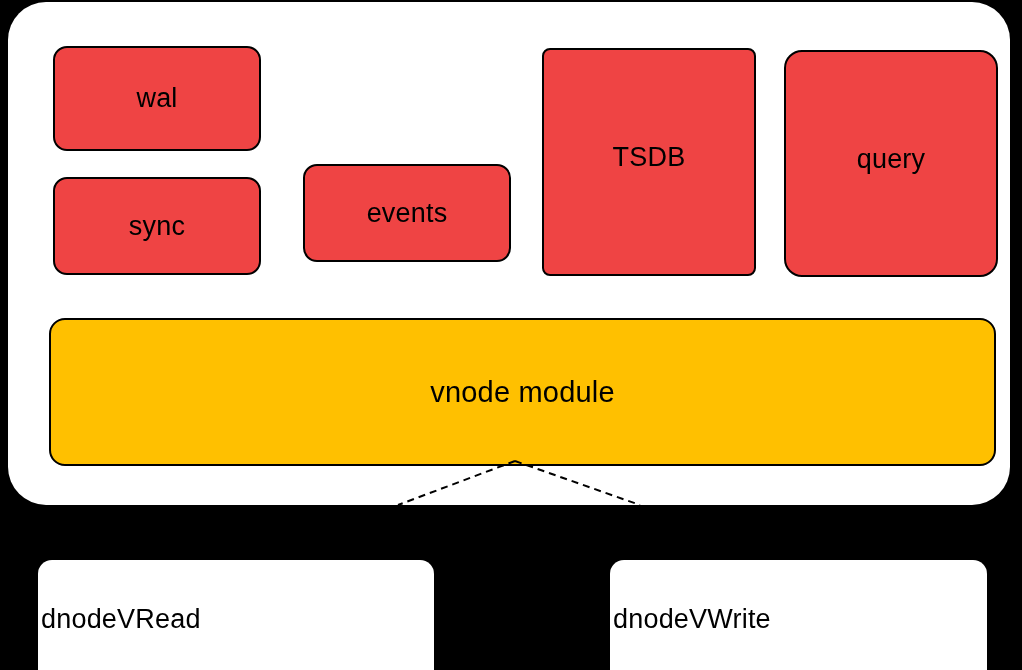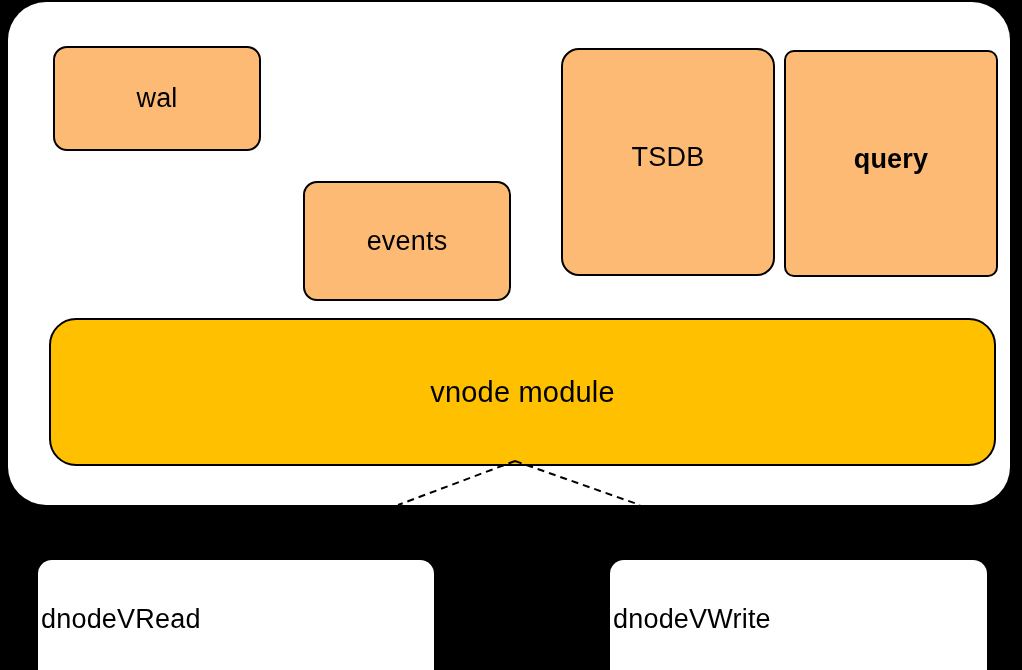--- a/index.html
+++ b/index.html
@@ -30,58 +30,58 @@
     height: 503px;
     background: #ffffff;
     border: 3px dashed #ffffff;
     border-radius: 38px;
     box-sizing: border-box;
   }
 
   
   .module-box {
     position: absolute;
-    background: #fdba74;
+    background: #ef4444;
     border: 2px solid #000000;
     border-radius: 14px;
     box-sizing: border-box;
     display: flex;
     align-items: center;
     justify-content: center;
   }
   .module-label {
     font-size: 27px;
     color: #000000;
     line-height: 1;
     letter-spacing: 0.2px;
     white-space: nowrap;
   }
 
   
   .box-wal    { left: 42px;  top: 41px;  width: 208px; height: 105px; }
   .box-cq     { left: 292px; top: 41px;  width: 208px; height: 105px; }
   .box-sync   { left: 42px;  top: 172px; width: 208px; height: 98px;  }
-  .box-events { left: 292px; top: 176px; width: 208px; height: 120px;  }
+  .box-events { left: 292px; top: 159px; width: 208px; height: 98px;  }
 
   
-  .box-tsdb  { left: 550px; top: 43px; width: 214px; height: 228px; border-radius: 18px; }
-  .box-query { left: 773px; top: 45px; width: 214px; height: 227px; border-radius: 10px; font-weight: bold; }
+  .box-tsdb  { left: 531px; top: 43px; width: 214px; height: 228px; border-radius: 8px; }
+  .box-query { left: 773px; top: 45px; width: 214px; height: 227px; border-radius: 18px; }
   .box-tsdb .module-label  { position: relative; top: -5px; }
   .box-query .module-label { position: relative; top: -4px; }
 
   
   .vnode-module-bar {
     position: absolute;
     left: 38px;
     top: 313px;
     width: 947px;
     height: 148px;
     background: #FFC000;
     border: 2px solid #000000;
-    border-radius: 27px;
+    border-radius: 16px;
     box-sizing: border-box;
     display: flex;
     align-items: center;
     justify-content: center;
   }
   .vnode-module-bar .module-label {
     font-size: 29px;
   }
 
   
@@ -118,20 +118,23 @@
 
 <div id="canvas">
 
   <div class="vnode-container">
 
     <div class="module-box box-wal">
       <span class="module-label">wal</span>
     </div>
 
 
+    <div class="module-box box-sync">
+      <span class="module-label">sync</span>
+    </div>
 
     <div class="module-box box-events">
       <span class="module-label">events</span>
     </div>
 
     <div class="module-box box-tsdb">
       <span class="module-label">TSDB</span>
     </div>
 
     <div class="module-box box-query">

